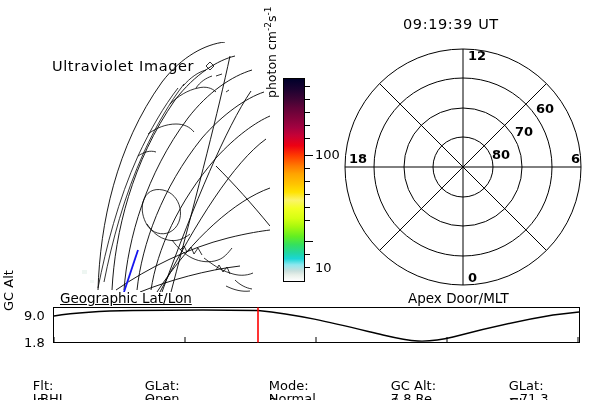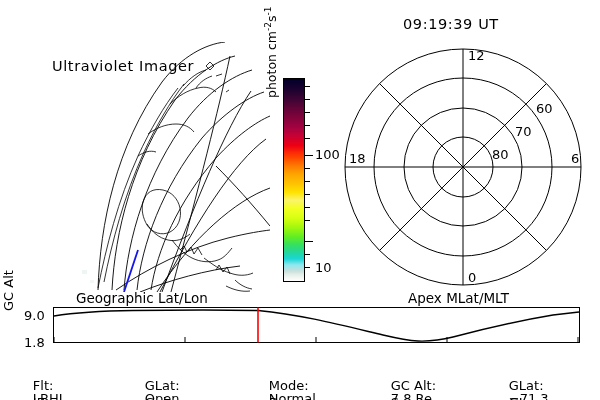--- a/index.html
+++ b/index.html
@@ -52,24 +52,24 @@
        #ffffff 100%);}
   .cb-tick{left:41px;width:5px;height:1px;background:#000;}
   .cb-tick.major{width:8px;height:1px;}
   .cb-lab{left:51px;font-size:13px;}
   #cbar-axis-title{left:0px;top:28px;font-size:12.5px;
      transform:rotate(-90deg);transform-origin:0 0;
      white-space:nowrap;}
   #cbar-axis-title sup{font-size:9px;vertical-align:super;}
 
   
-  #polar-panel{left:332px;top:42px;width:262px;height:250px;}
-
-  
-  #cap-geo{left:76px;top:292px;font-size:13.5px;}
+  #polar-panel{left:332px;top:42px;width:262px;height:250px;font-weight:bold;}
+
+  
+  #cap-geo{left:60px;top:292px;font-size:13.5px;text-decoration:underline;}
   #cap-apex{left:408px;top:292px;font-size:13.5px;}
 
   
   #orbit{left:0px;top:305px;width:600px;height:40px;}
   #orbit-box{left:53px;top:2px;width:527px;height:36px;border:1px solid #000;
              box-sizing:border-box;}
   #orbit-svg{position:absolute;left:53px;top:2px;}
   #ylab-gcalt{left:2px;top:6px;font-size:13px;transform:rotate(-90deg);
               transform-origin:left top;white-space:nowrap;}
   #ytick-hi{left:24px;top:4px;font-size:13px;}
@@ -198,21 +198,21 @@
         <text x="136" y="240">0</text>
         <text x="17" y="121">18</text>
         <text x="204" y="71">60</text>
         <text x="183" y="94">70</text>
         <text x="160" y="117">80</text>
       </g>
     </svg>
   </div>
 
   <div class="abs txt" id="cap-geo">Geographic Lat/Lon</div>
-  <div class="abs txt" id="cap-apex">Apex MLat/MLT</div>
+  <div class="abs txt" id="cap-apex">Apex Door/MLT</div>
 
   <div class="abs" id="orbit">
     <div class="abs txt" id="ylab-gcalt">GC Alt</div>
     <div class="abs txt" id="ytick-hi">9.0</div>
     <div class="abs txt" id="ytick-lo">1.8</div>
     <div class="abs" id="orbit-box"></div>
     <svg id="orbit-svg" width="527" height="36" viewBox="0 0 527 36">
 
       <path d="M1,9 C20,6 46,4 80,3.5 L150,3 L205,3.5
                C250,8 288,18 330,28 C345,31.5 355,33.5 365,34

